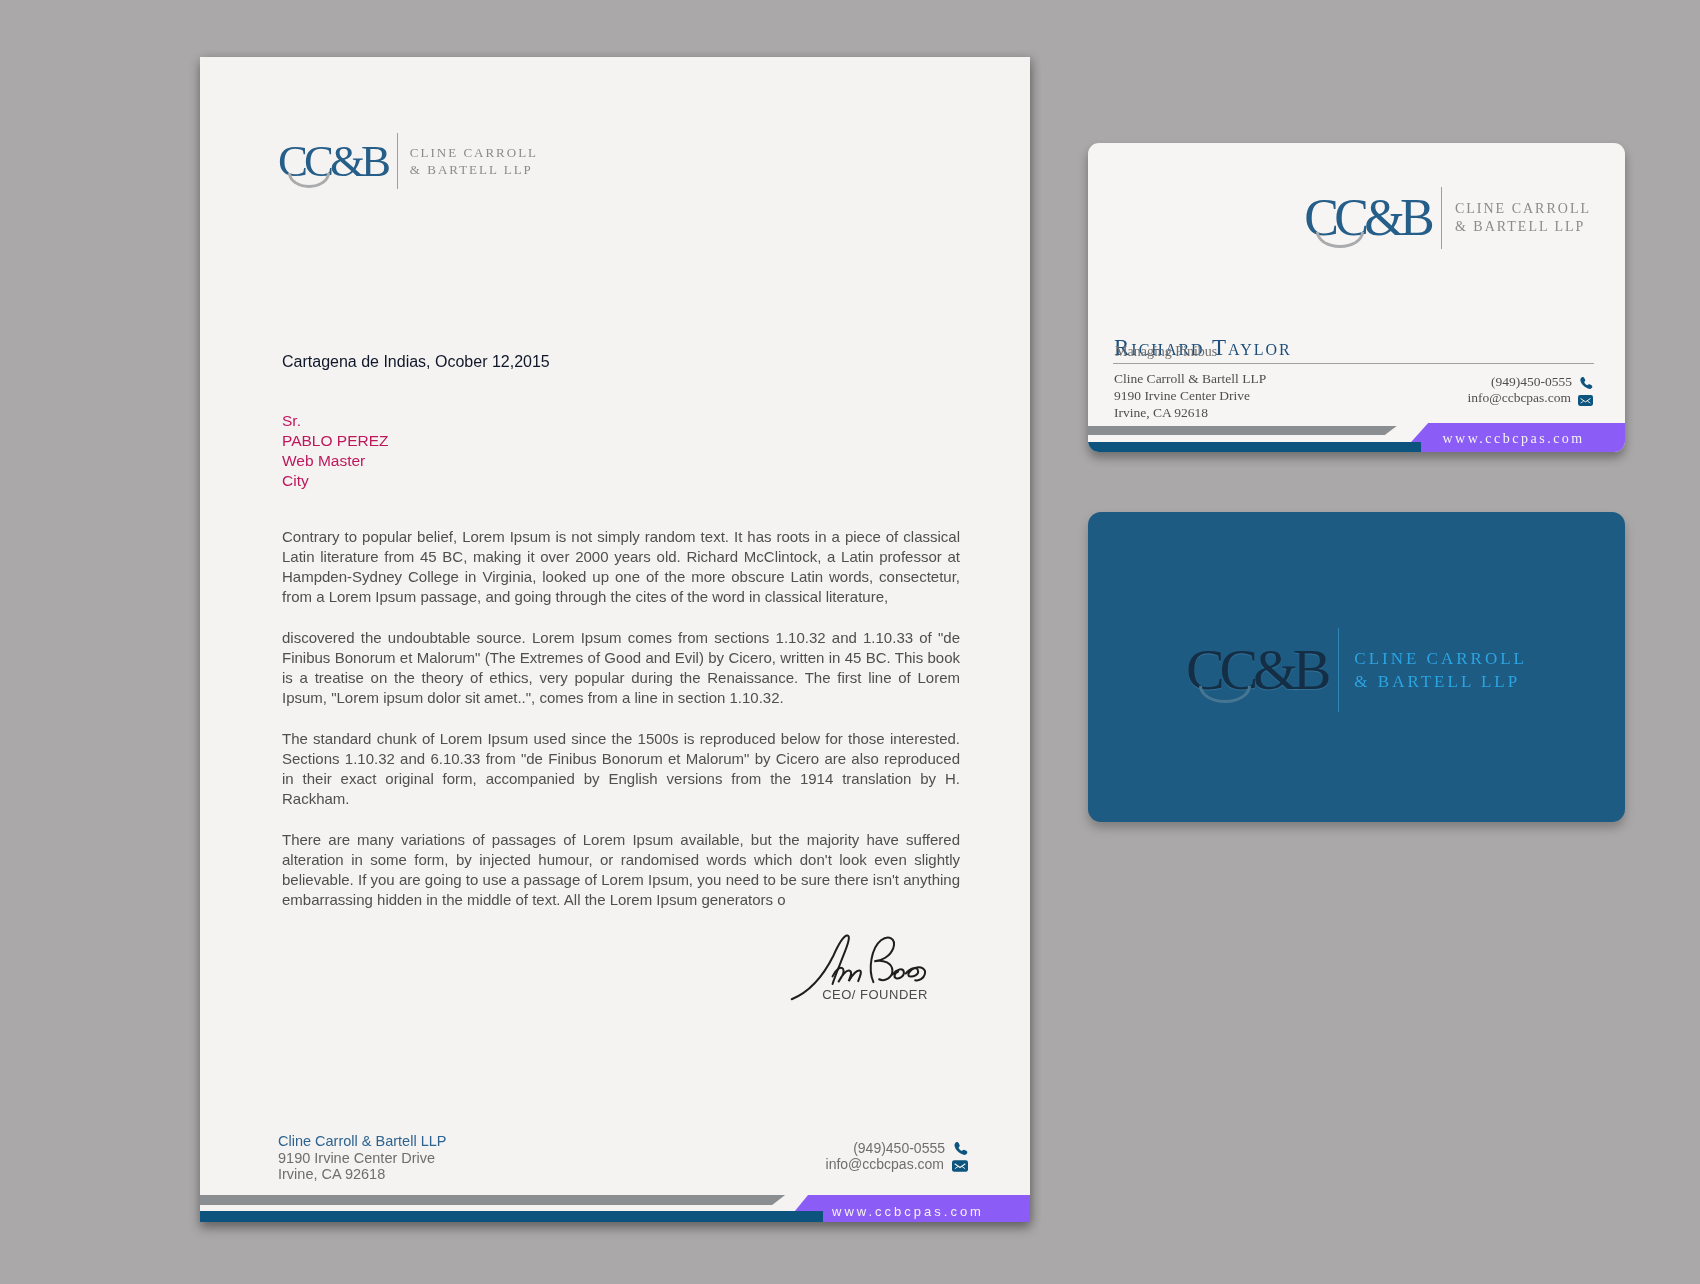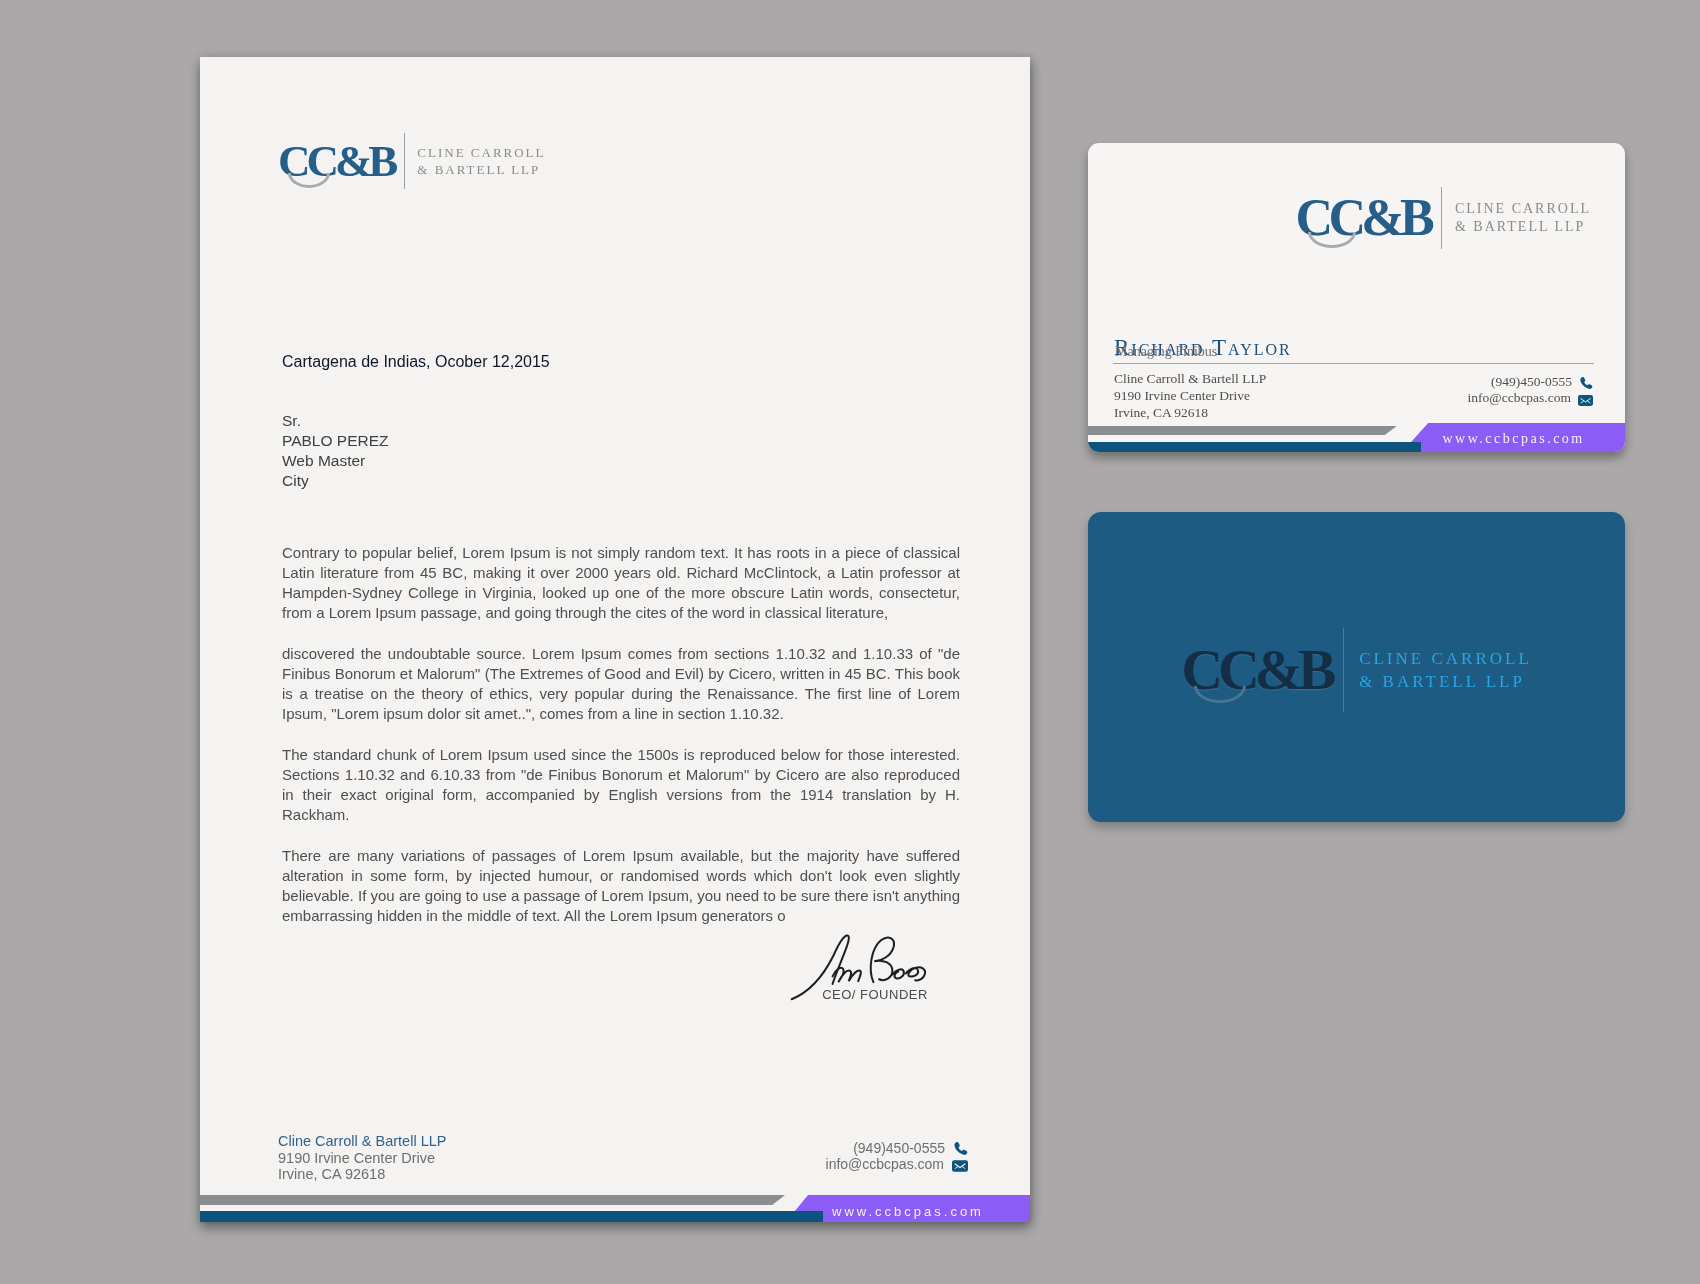--- a/index.html
+++ b/index.html
@@ -1,38 +1,38 @@
 <!DOCTYPE html>
 <html><head>
 <meta charset="utf-8">
 <style>
   html,body{margin:0;padding:0;}
   body{width:1700px;height:1284px;overflow:hidden;font-family:"Liberation Sans",sans-serif;}
   .canvas{position:relative;width:1700px;height:1284px;background:#aaa8a9;}
 
   
   .logo{display:flex;align-items:center;}
-  .monogram-wrap{position:relative;line-height:1;font-weight:bold;}
+  .monogram-wrap{position:relative;line-height:1;}
   .monogram{font-family:"Liberation Serif",serif;letter-spacing:-0.09em;color:#265e8a;line-height:1;display:inline-block;}
   .swash{position:absolute;border:3px solid #a9abad;border-top:none;border-radius:0 0 50% 50% / 0 0 100% 100%;}
   .logo-divider{background:#9aa0a4;width:1px;align-self:stretch;}
   .logo-name{font-family:"Liberation Serif",serif;color:#8b8b8b;letter-spacing:2px;white-space:nowrap;}
 
   
   .sheet{position:absolute;left:200px;top:57px;width:830px;height:1165px;background:#f5f3f1;
          box-shadow:0 6px 10px rgba(30,30,30,0.45),3px 0 8px rgba(60,60,60,0.2);}
   .lh-logo{position:absolute;left:78px;top:76px;height:56px;}
   .lh-logo .monogram{font-size:45px;}
   .lh-logo .swash{left:10px;bottom:-4px;width:36px;height:12px;}
   .lh-logo .logo-divider{margin:0 12px 0 10px;}
   .lh-logo .logo-name{font-size:13px;line-height:17px;}
 
   .date-line{position:absolute;left:82px;top:296px;font-size:16px;color:#0f172a;}
-  .recipient{position:absolute;left:82px;top:354px;font-size:15.5px;line-height:20px;color:#404040;}
-  .letter-body{position:absolute;left:82px;top:486px;width:678px;font-size:15px;line-height:20px;color:#4f4f4f;text-align:justify;}
+  .recipient{position:absolute;left:82px;top:354px;font-size:15.5px;line-height:20px;color:#be185d;}
+  .letter-body{position:absolute;left:82px;top:470px;width:678px;font-size:15px;line-height:20px;color:#4f4f4f;text-align:justify;}
   .letter-body p{margin:0 0 21px 0;}
 
   .sig-svg{position:absolute;left:586px;top:868px;width:152px;height:80px;}
   .sig-title{position:absolute;left:608px;top:930px;width:134px;text-align:center;font-size:13px;letter-spacing:0.5px;color:#4a4a4a;}
 
   .foot-left{position:absolute;left:78px;top:1076px;font-size:14.5px;line-height:16px;color:#6e6e6e;}
   .foot-company{color:#2d6390;margin-bottom:1px;}
   .foot-right{position:absolute;right:62px;top:1083px;text-align:right;font-size:14px;color:#6e6e6e;}
   .contact-line{display:flex;align-items:flex-end;justify-content:flex-end;gap:8px;height:16px;}
   .contact-line svg{flex:0 0 auto;}

